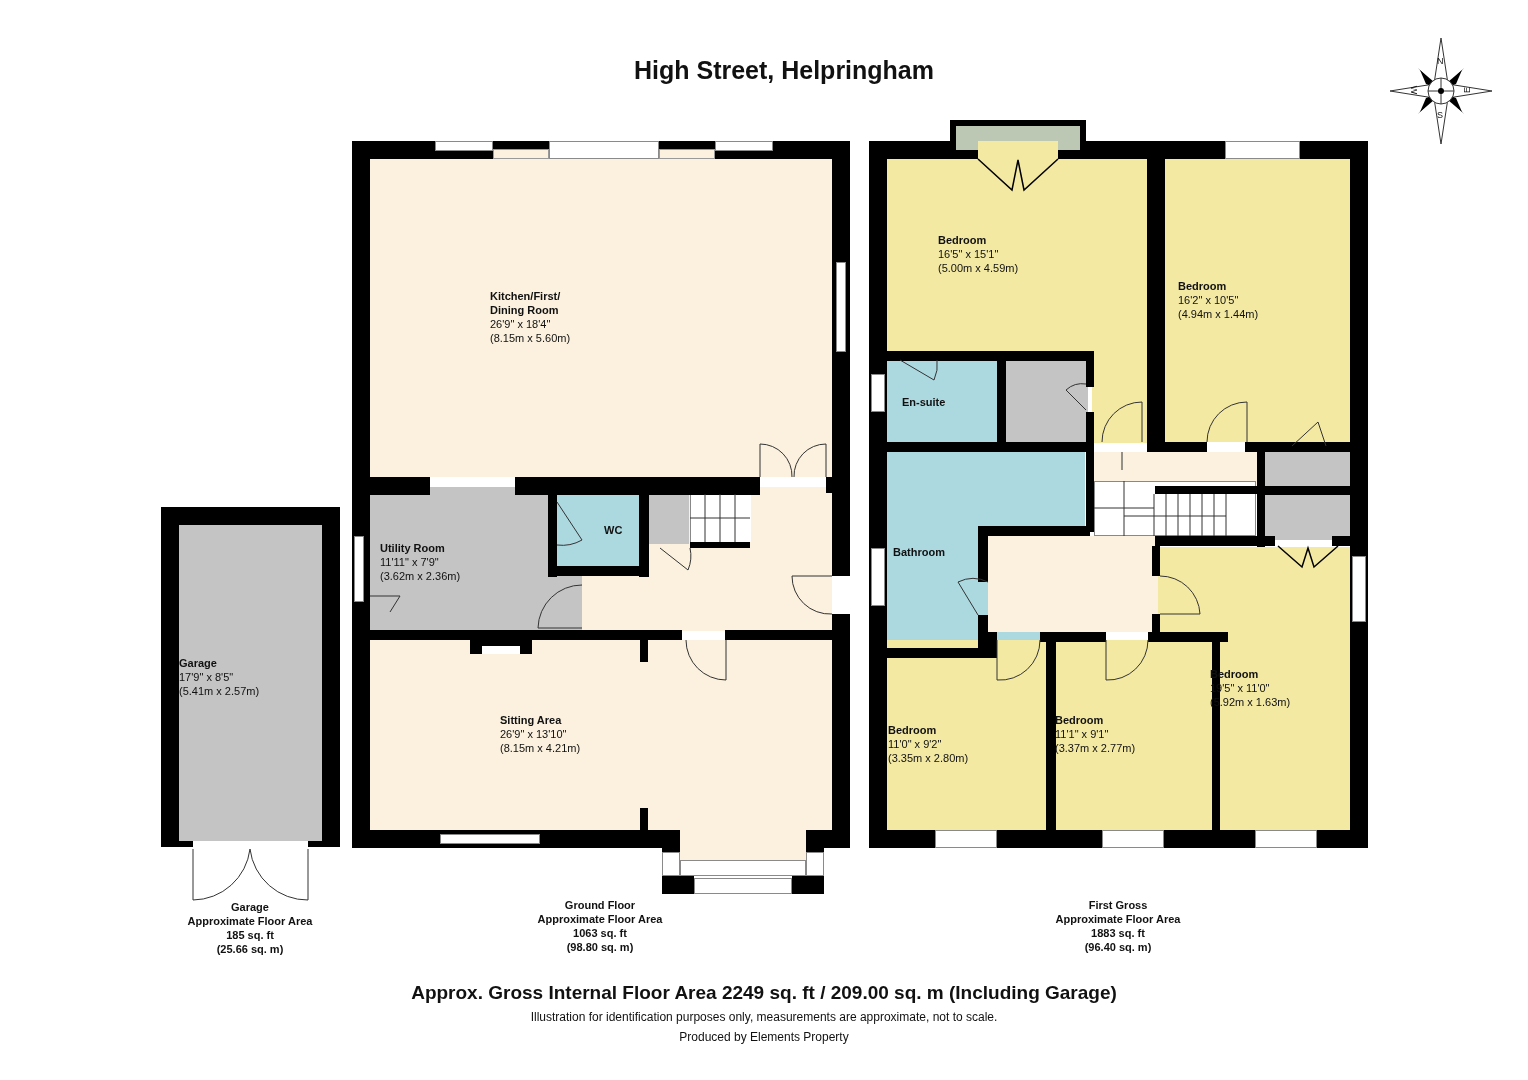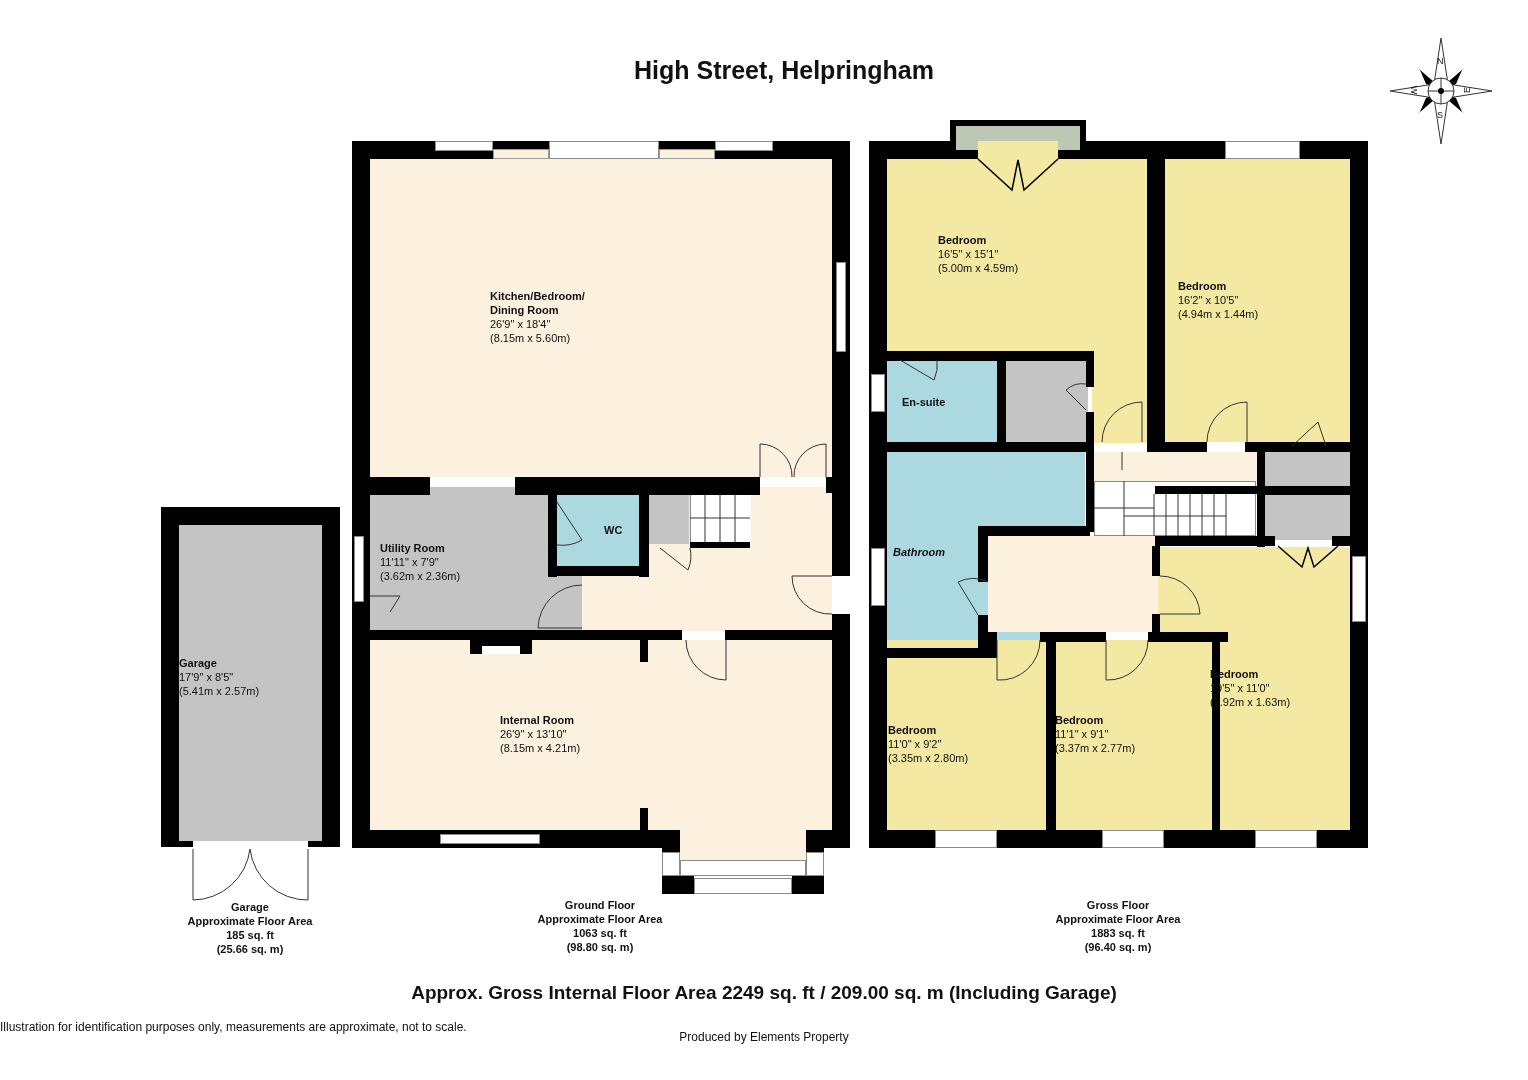--- a/index.html
+++ b/index.html
@@ -13,21 +13,21 @@
   .blue{background:#acd9e0;}
   .white{background:#fff;}
   .win{position:absolute;background:#fff;border:1px solid #8a8a8a;box-sizing:border-box;}
   .label{position:absolute;text-align:left;font-size:11px;line-height:14px;color:#111;}
   .label .nm{font-weight:bold;display:block;}
   .label .d{display:block;}
   .title{position:absolute;left:0;width:1528px;top:56px;text-align:center;font-size:25px;font-weight:bold;margin-left:20px;}
   .area{position:absolute;text-align:center;font-weight:bold;font-size:11px;line-height:14px;}
   .area span{display:block;}
   .foot1{position:absolute;left:0;width:1528px;top:982px;text-align:center;font-size:19px;font-weight:bold;}
-  .foot2{position:absolute;left:0;width:1528px;top:1010px;font-size:12px;margin-top:10px;}
+  .foot2{position:absolute;left:0;width:1528px;top:1010px;text-align:center;font-size:12px;}
   .foot3{position:absolute;left:0;width:1528px;top:1030px;text-align:center;font-size:12px;}
   svg.ov{position:absolute;left:0;top:0;pointer-events:none;}
 </style>
 </head>
 <body>
 
 <div class="title">High Street, Helpringham</div>
 
 <div class="abs" style="left:1388px;top:36px;width:106px;height:110px;">
   <svg width="106" height="110" viewBox="0 0 106 110">
@@ -109,35 +109,35 @@
   <div class="win" style="left:806px;top:852px;width:18px;height:24px;"></div>
   <div class="win" style="left:680px;top:860px;width:126px;height:16px;"></div>
   <div class="wall" style="left:662px;top:876px;width:32px;height:18px;"></div>
   <div class="wall" style="left:792px;top:876px;width:32px;height:18px;"></div>
   <div class="win" style="left:694px;top:878px;width:98px;height:16px;"></div>
 
   <div class="wall" style="left:470px;top:640px;width:62px;height:14px;"></div>
   <div class="room white" style="left:482px;top:646px;width:38px;height:8px;"></div>
 
   <div class="label" style="left:490px;top:289px;width:220px;">
-    <span class="nm">Kitchen/Bedroom/</span>
+    <span class="nm">Kitchen/First/</span>
     <span class="nm">Dining Room</span>
     <span class="d">26'9" x 18'4"</span>
     <span class="d">(8.15m x 5.60m)</span>
   </div>
   <div class="label" style="left:380px;top:541px;width:160px;">
     <span class="nm">Utility Room</span>
     <span class="d">11'11" x 7'9"</span>
     <span class="d">(3.62m x 2.36m)</span>
   </div>
   <div class="label" style="left:604px;top:523px;width:40px;">
     <span class="nm">WC</span>
   </div>
   <div class="label" style="left:500px;top:713px;width:200px;">
-    <span class="nm">Internal Room</span>
+    <span class="nm">Sitting Area</span>
     <span class="d">26'9" x 13'10"</span>
     <span class="d">(8.15m x 4.21m)</span>
   </div>
 </div>
 
 <div>
 
   <div class="wall" style="left:869px;top:141px;width:499px;height:18px;"></div>
   <div class="wall" style="left:869px;top:141px;width:18px;height:707px;"></div>
   <div class="wall" style="left:1350px;top:141px;width:18px;height:707px;"></div>
@@ -202,21 +202,21 @@
     <span class="d">(5.00m x 4.59m)</span>
   </div>
   <div class="label" style="left:1178px;top:279px;width:160px;">
     <span class="nm">Bedroom</span>
     <span class="d">16'2" x 10'5"</span>
     <span class="d">(4.94m x 1.44m)</span>
   </div>
   <div class="label" style="left:902px;top:395px;width:80px;">
     <span class="nm">En-suite</span>
   </div>
-  <div class="label" style="left:893px;top:545px;width:80px;font-style:italic;">
+  <div class="label" style="left:893px;top:545px;width:80px;">
     <span class="nm">Bathroom</span>
   </div>
   <div class="label" style="left:888px;top:723px;width:156px;">
     <span class="nm">Bedroom</span>
     <span class="d">11'0" x 9'2"</span>
     <span class="d">(3.35m x 2.80m)</span>
   </div>
   <div class="label" style="left:1055px;top:713px;width:156px;">
     <span class="nm">Bedroom</span>
     <span class="d">11'1" x 9'1"</span>
@@ -285,21 +285,21 @@
   <span>185 sq. ft</span>
   <span>(25.66 sq. m)</span>
 </div>
 <div class="area" style="left:500px;top:898px;width:200px;">
   <span>Ground Floor</span>
   <span>Approximate Floor Area</span>
   <span>1063 sq. ft</span>
   <span>(98.80 sq. m)</span>
 </div>
 <div class="area" style="left:1018px;top:898px;width:200px;">
-  <span>Gross Floor</span>
+  <span>First Gross</span>
   <span>Approximate Floor Area</span>
   <span>1883 sq. ft</span>
   <span>(96.40 sq. m)</span>
 </div>
 
 <div class="foot1">Approx. Gross Internal Floor Area 2249 sq. ft / 209.00 sq. m (Including Garage)</div>
 <div class="foot2">Illustration for identification purposes only, measurements are approximate, not to scale.</div>
 <div class="foot3">Produced by Elements Property</div>
 
 </body></html>

